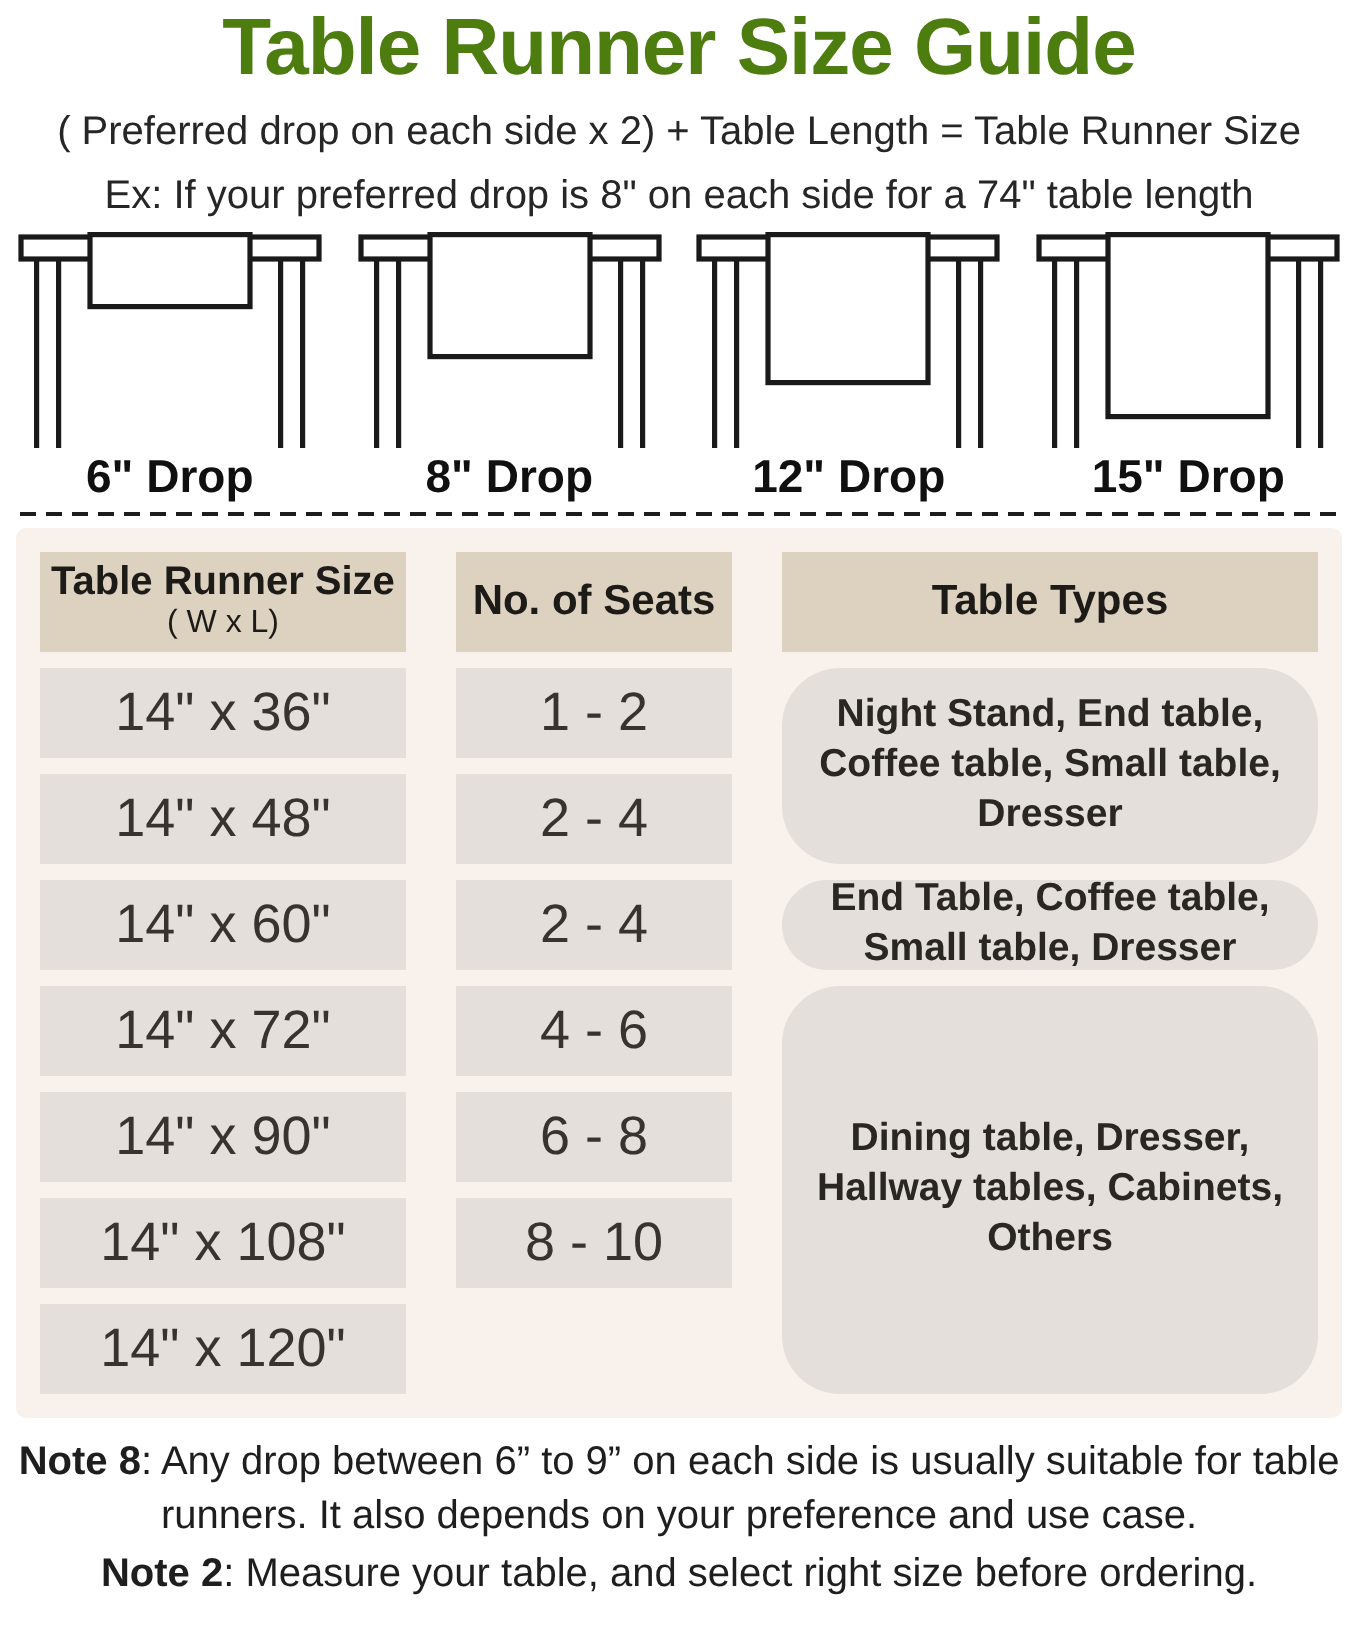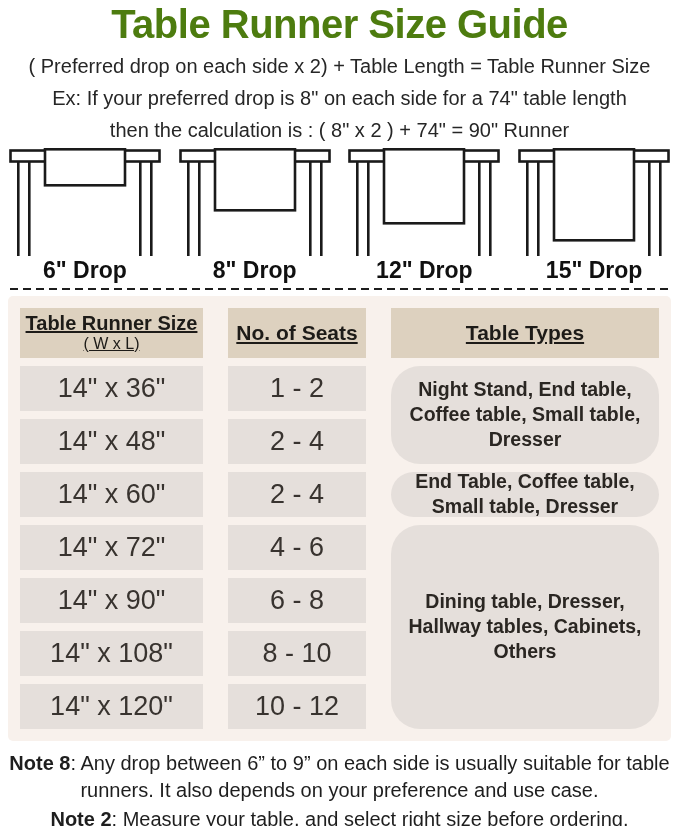--- a/index.html
+++ b/index.html
@@ -30,40 +30,39 @@
   .hcell { background:#ddd1bf; flex-direction:column; color:#1d1b18; }
   .h-big { font-size:20px; font-weight:700; line-height:1.15; }
   .h-small { font-size:16px; line-height:1.15; }
   .h-one { font-size:21px; font-weight:700; }
   .dcell { background:#e5dfdb; font-size:27px; color:#38332f; }
   .tcell {
     background:#e5dfdb; font-weight:700; font-size:19.5px; line-height:1.3;
     padding:0 14px; color:#2a2622;border-radius:29px;
   }
   .gc1 { grid-column:1; } .gc2 { grid-column:2; } .gc3 { grid-column:3; }
-  .gr1 { grid-row:1;text-decoration:underline; } .gr2 { grid-row:2; } .gr3 { grid-row:3; } .gr4 { grid-row:4; }
+  .gr1 { grid-row:1; } .gr2 { grid-row:2; } .gr3 { grid-row:3; } .gr4 { grid-row:4; }
   .gr5 { grid-row:5; } .gr6 { grid-row:6; } .gr7 { grid-row:7; } .gr8 { grid-row:8; }
   .span-a { grid-row:2 / span 2; }
   .span-b { grid-row:4; }
   .span-c { grid-row:5 / span 4; }
   .notes { margin:9px auto 0; width:672px; text-align:center; font-size:20px; line-height:1.35; color:#1e1e1e; }
   .notes p { margin:0 0 2px; }
   .notes b { font-weight:700; }
   svg .ink { stroke:#1a1a1a; stroke-width:2.6; fill:#ffffff; }
   svg .leg { fill:#1a1a1a; }
 </style>
 </head>
 <body>
 
 <div class="page">
 
   <h1 class="title">Table Runner Size Guide</h1>
   <p class="subline">( Preferred drop on each side x 2) + Table Length = Table Runner Size</p>
   <p class="subline">Ex: If your preferred drop is 8" on each side for a 74" table length</p>
-  <p class="subline">then the calculation is : ( 8" x 2 ) + 74" = 90" Runner</p>
 
   <div class="illos">
     <div class="illo">
       <svg width="152" height="108" viewBox="0 0 152 108">
         <rect class="ink" x="1.5" y="2.5" width="149" height="11"></rect>
         <rect class="leg" x="8" y="13" width="2.6" height="95"></rect>
         <rect class="leg" x="19" y="13" width="2.6" height="95"></rect>
         <rect class="leg" x="130" y="13" width="2.6" height="95"></rect>
         <rect class="leg" x="141" y="13" width="2.6" height="95"></rect>
         <rect class="ink runner" x="36" y="1.3" width="80" height="36"></rect>
@@ -129,21 +128,20 @@
     <div class="cell dcell gc1 gr6">14" x 90"</div>
     <div class="cell dcell gc1 gr7">14" x 108"</div>
     <div class="cell dcell gc1 gr8">14" x 120"</div>
 
     <div class="cell dcell gc2 gr2">1 - 2</div>
     <div class="cell dcell gc2 gr3">2 - 4</div>
     <div class="cell dcell gc2 gr4">2 - 4</div>
     <div class="cell dcell gc2 gr5">4 - 6</div>
     <div class="cell dcell gc2 gr6">6 - 8</div>
     <div class="cell dcell gc2 gr7">8 - 10</div>
-    <div class="cell dcell gc2 gr8">10 - 12</div>
 
     <div class="cell tcell gc3 span-a">Night Stand, End table, Coffee table, Small table, Dresser</div>
     <div class="cell tcell gc3 span-b">End Table, Coffee table, Small table, Dresser</div>
     <div class="cell tcell gc3 span-c">Dining table, Dresser, Hallway tables, Cabinets, Others</div>
   </div>
 
   <div class="notes">
     <p><b>Note 8</b><span>: Any drop between 6” to 9” on each side is usually suitable for table runners. It also depends on your preference and use case.</span></p>
     <p><b>Note 2</b><span>: Measure your table, and select right size before ordering.</span></p>
   </div>

